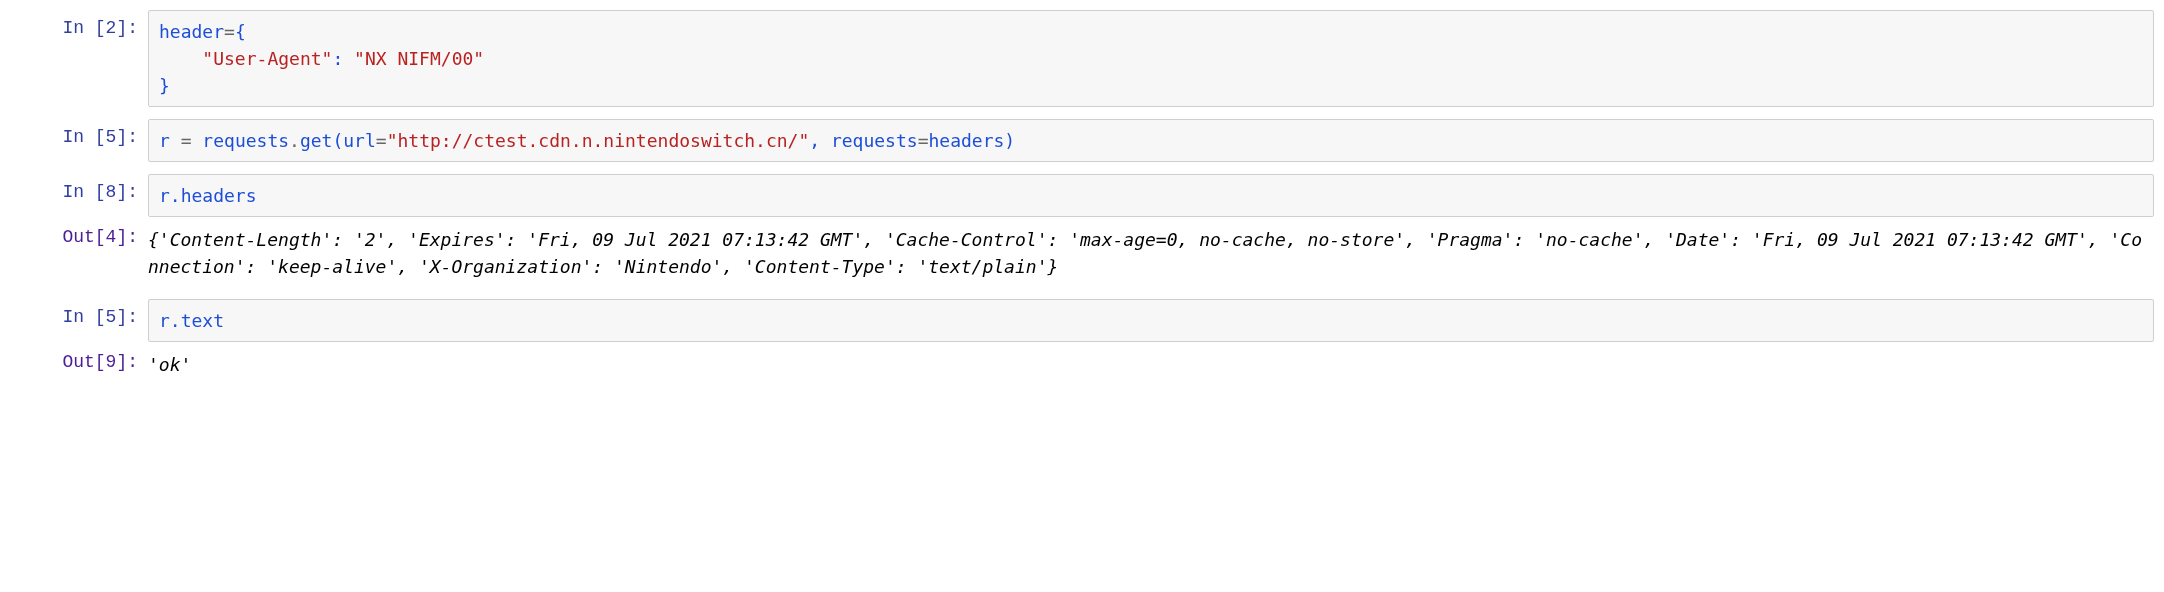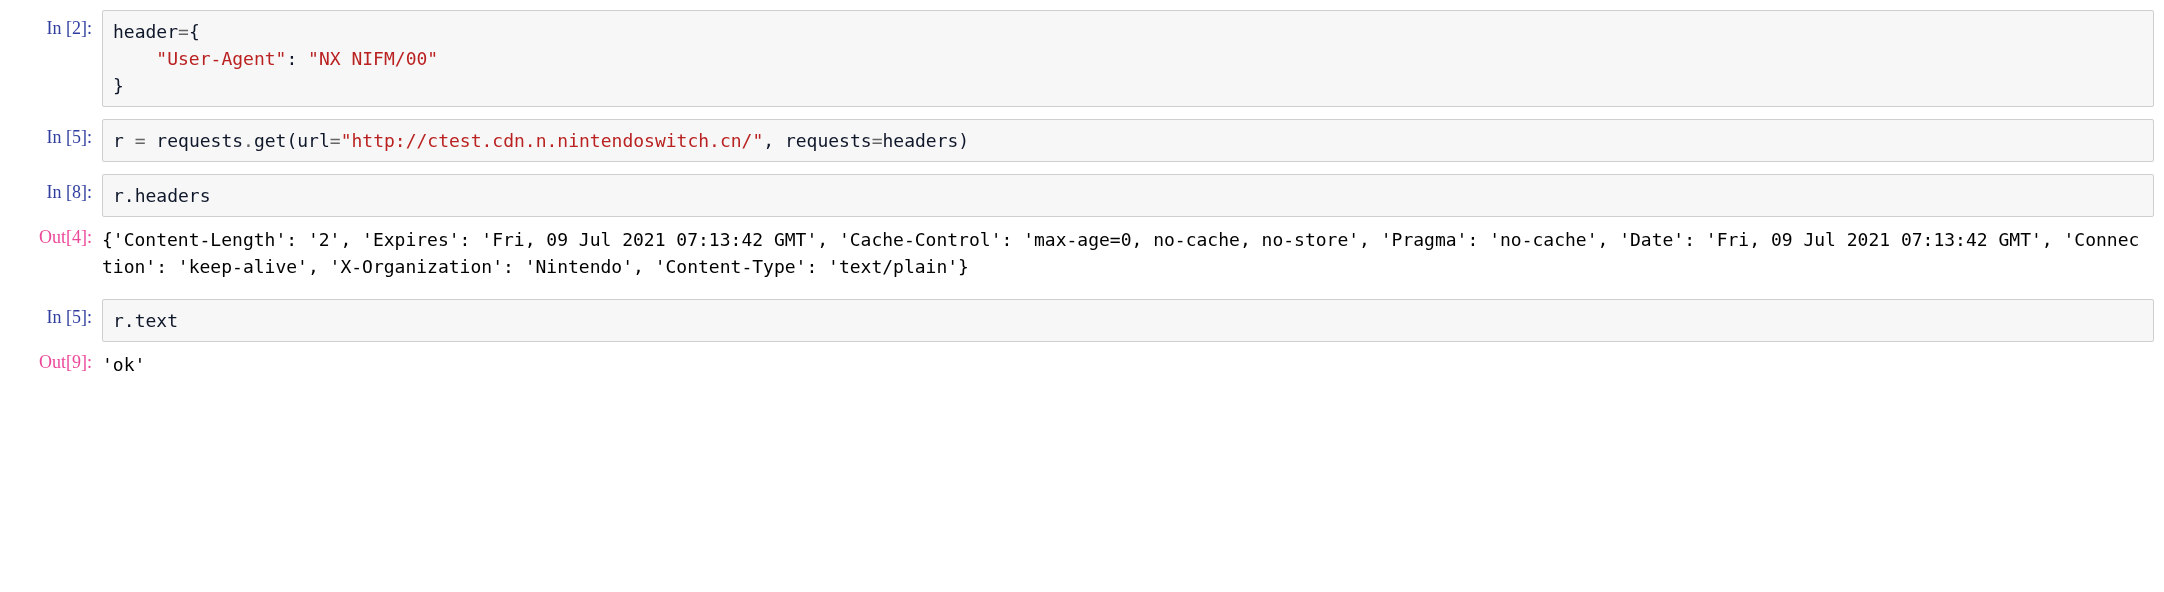--- a/index.html
+++ b/index.html
@@ -12,49 +12,51 @@
     }
     .cell {
       display: flex;
       margin-bottom: 2px;
     }
     .prompt {
       width: 92px;
       min-width: 92px;
       text-align: right;
       padding: 8px 10px 8px 0;
-      font-family: Liberation Serif, serif;
+      font-family: Liberation Mono, monospace;
       white-space: nowrap;
       box-sizing: border-box;
+      margin-left: 46px;
     }
     .prompt-in { color: #303F9F; }
-    .prompt-out { color: #ec4899; }
+    .prompt-out { color: #4c1d95; }
     .input-area {
       flex: 1;
       background: #f7f7f7;
       border: 1px solid #cfcfcf;
       border-radius: 2px;
       padding: 7px 10px;
       white-space: pre;
       font-family: inherit;
       line-height: 1.5;
       overflow: hidden;
     }
     .output-area {
       flex: 1;
       padding: 7px 10px 7px 0;
       white-space: pre-wrap;
       word-break: break-all;
       font-family: inherit;
       line-height: 1.5;
+      font-style: italic;
     }
     .spacer { height: 10px; }
     .tok-str { color: #BA2121; }
     .tok-op  { color: #666; }
-    .tok-name { color: #0f172a; }
+    .tok-name { color: #1d4ed8; }
   </style>
 </head>
 <body>
 
 <div class="cell">
   <div class="prompt prompt-in">In [2]:</div>
   <div class="input-area"><span class="tok-name">header</span><span class="tok-op">=</span><span class="tok-name">{</span>
 <span class="tok-name">    </span><span class="tok-str">"User-Agent"</span><span class="tok-name">: </span><span class="tok-str">"NX NIFM/00"</span>
 <span class="tok-name">}</span></div>
 </div>

